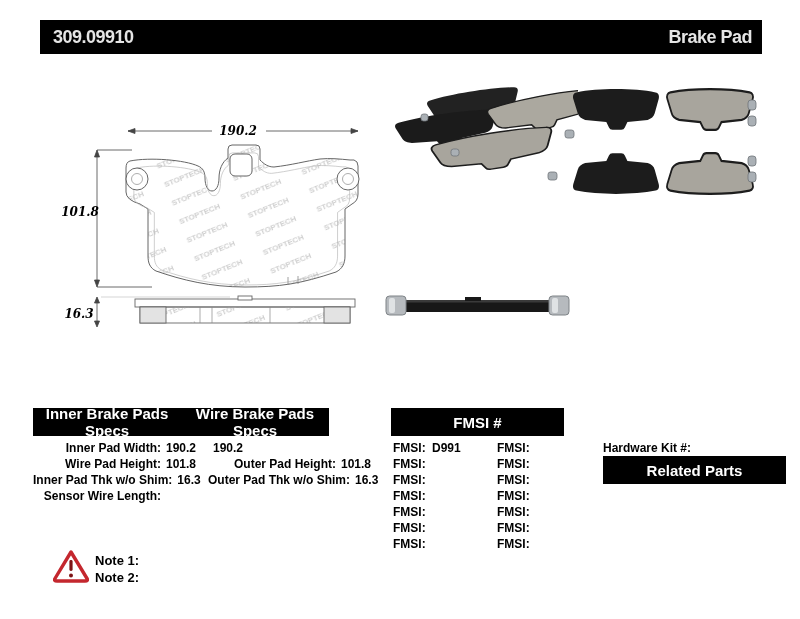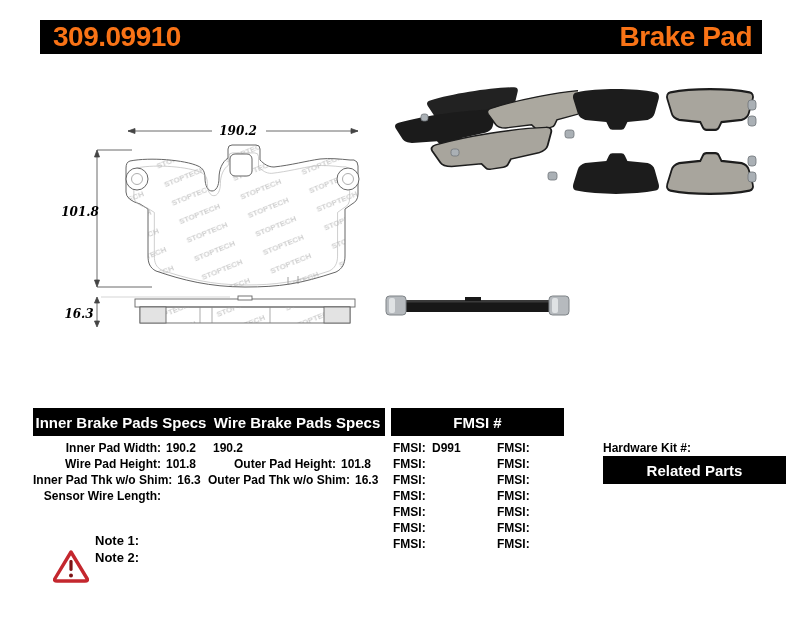--- a/index.html
+++ b/index.html
@@ -1,39 +1,39 @@
 <!DOCTYPE html>
 <html><head>
 <meta charset="utf-8">
 <style>
   html,body{margin:0;padding:0;}
   body{width:800px;height:619px;position:relative;background:#ffffff;
        font-family:"Liberation Sans",sans-serif;overflow:hidden;}
   .abs{position:absolute;}
-  .topbar{left:40px;top:20px;width:722px;height:34px;background:#000;color:#f97316;
+  .topbar{left:40px;top:20px;width:722px;height:34px;background:#000;color:#e5e5e5;
           display:flex;justify-content:space-between;align-items:center;
-          font-weight:bold;font-size:28px;padding:0 10px 0 13px;box-sizing:border-box;
+          font-weight:bold;font-size:18px;padding:0 10px 0 13px;box-sizing:border-box;
           letter-spacing:-0.5px;}
   .hdr{top:408px;height:28px;background:#000;color:#fff;font-weight:bold;font-size:15px;
        display:flex;align-items:center;}
-  .hdr-specs{left:33px;width:352px;}
+  .hdr-specs{left:33px;width:296px;}
   .hdr-specs span{flex:1;text-align:center;}
   .hdr-fmsi{left:391px;width:173px;justify-content:center;}
   .hdr-related{left:603px;width:183px;justify-content:center;margin-top:48px;}
   .rows{top:440px;font-weight:bold;font-size:12px;color:#000;}
   .srow{display:flex;height:16px;line-height:16px;white-space:nowrap;}
   .specs-inner{left:33px;}
   .specs-outer{left:208px;}
   .specs-inner .lbl,.specs-outer .lbl{flex:0 0 128px;text-align:right;}
   .fmsi-left{left:393px;}
   .fmsi-right{left:497px;}
   .fmsi-left .lbl,.fmsi-right .lbl{flex:0 0 34px;text-align:left;}
   .related-rows{left:603px;}
   .val{margin-left:5px;}
-  .notes{left:95px;top:532px;}
+  .notes{left:95px;top:552px;}
   .note-line{font-size:13px;font-weight:bold;height:17px;line-height:17px;color:#000;}
   svg text.dim{font-family:"DejaVu Serif",serif;font-style:italic;font-weight:bold;
                font-size:12px;fill:#000;}
 </style>
 </head>
 <body>
 
 <div class="abs topbar">
   <span>309.09910</span>
   <span>Brake Pad</span>

